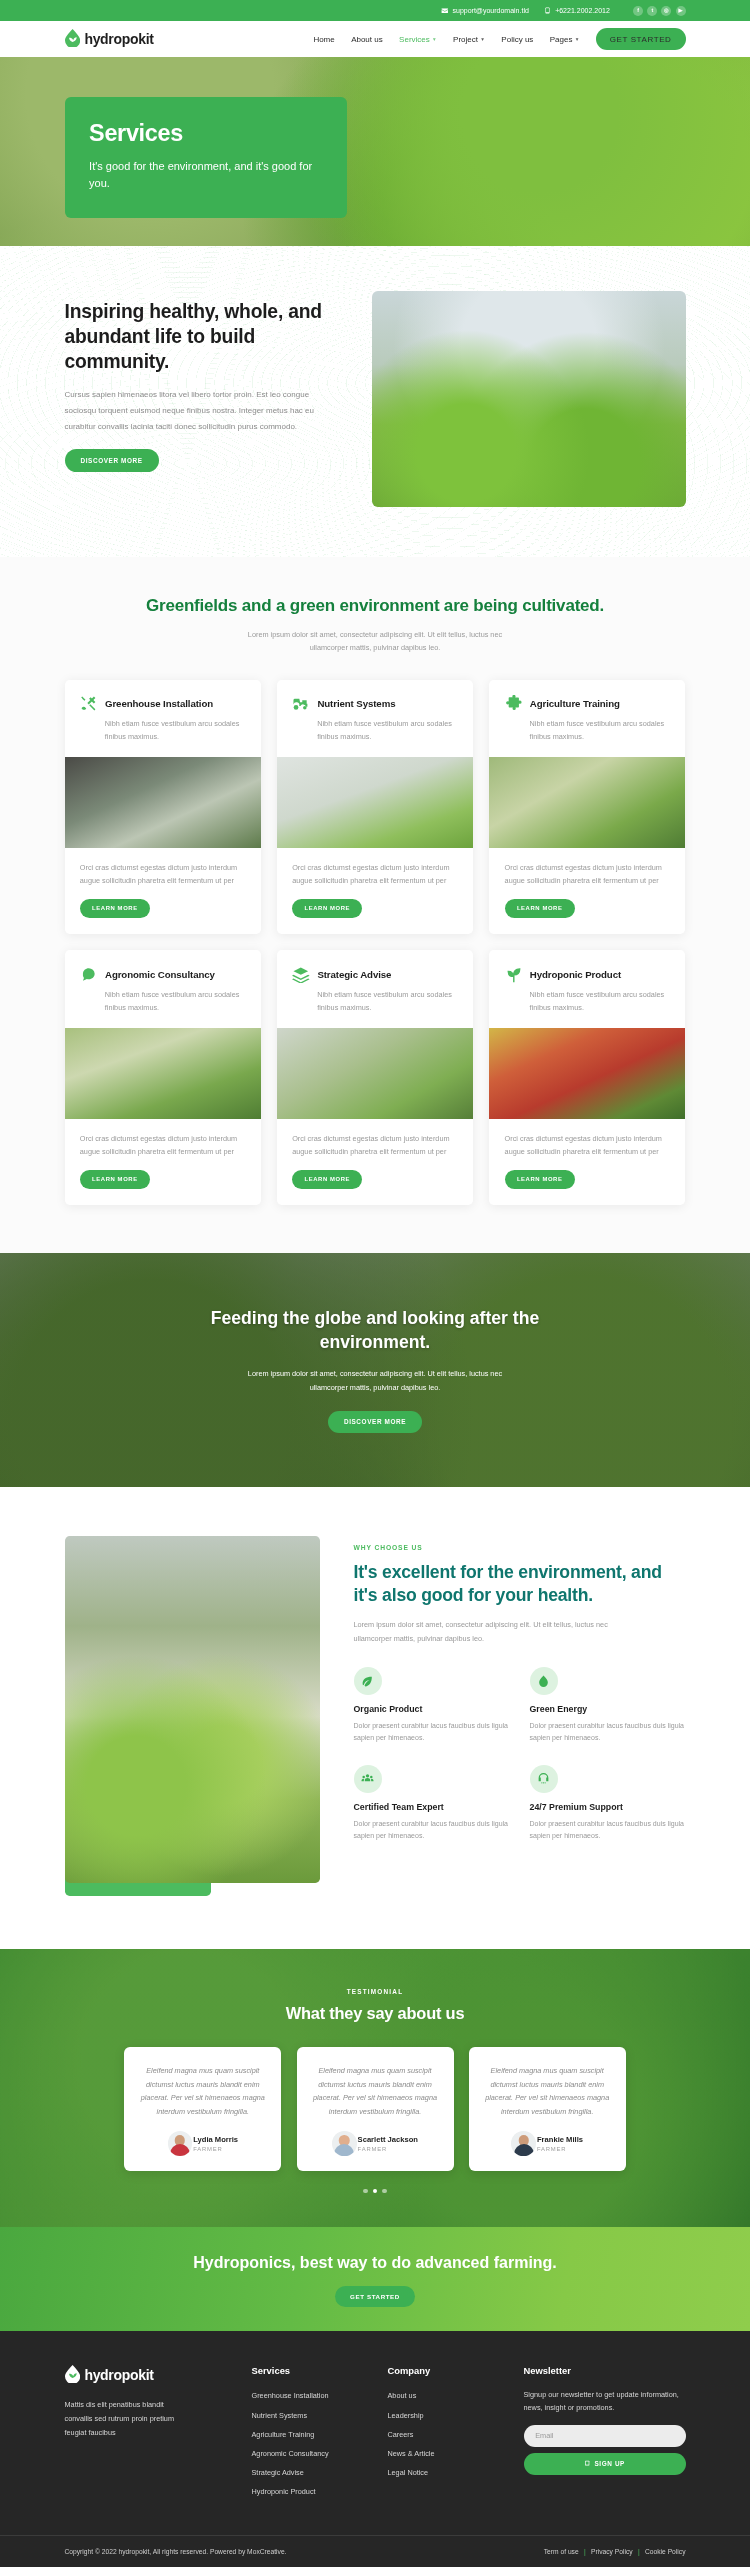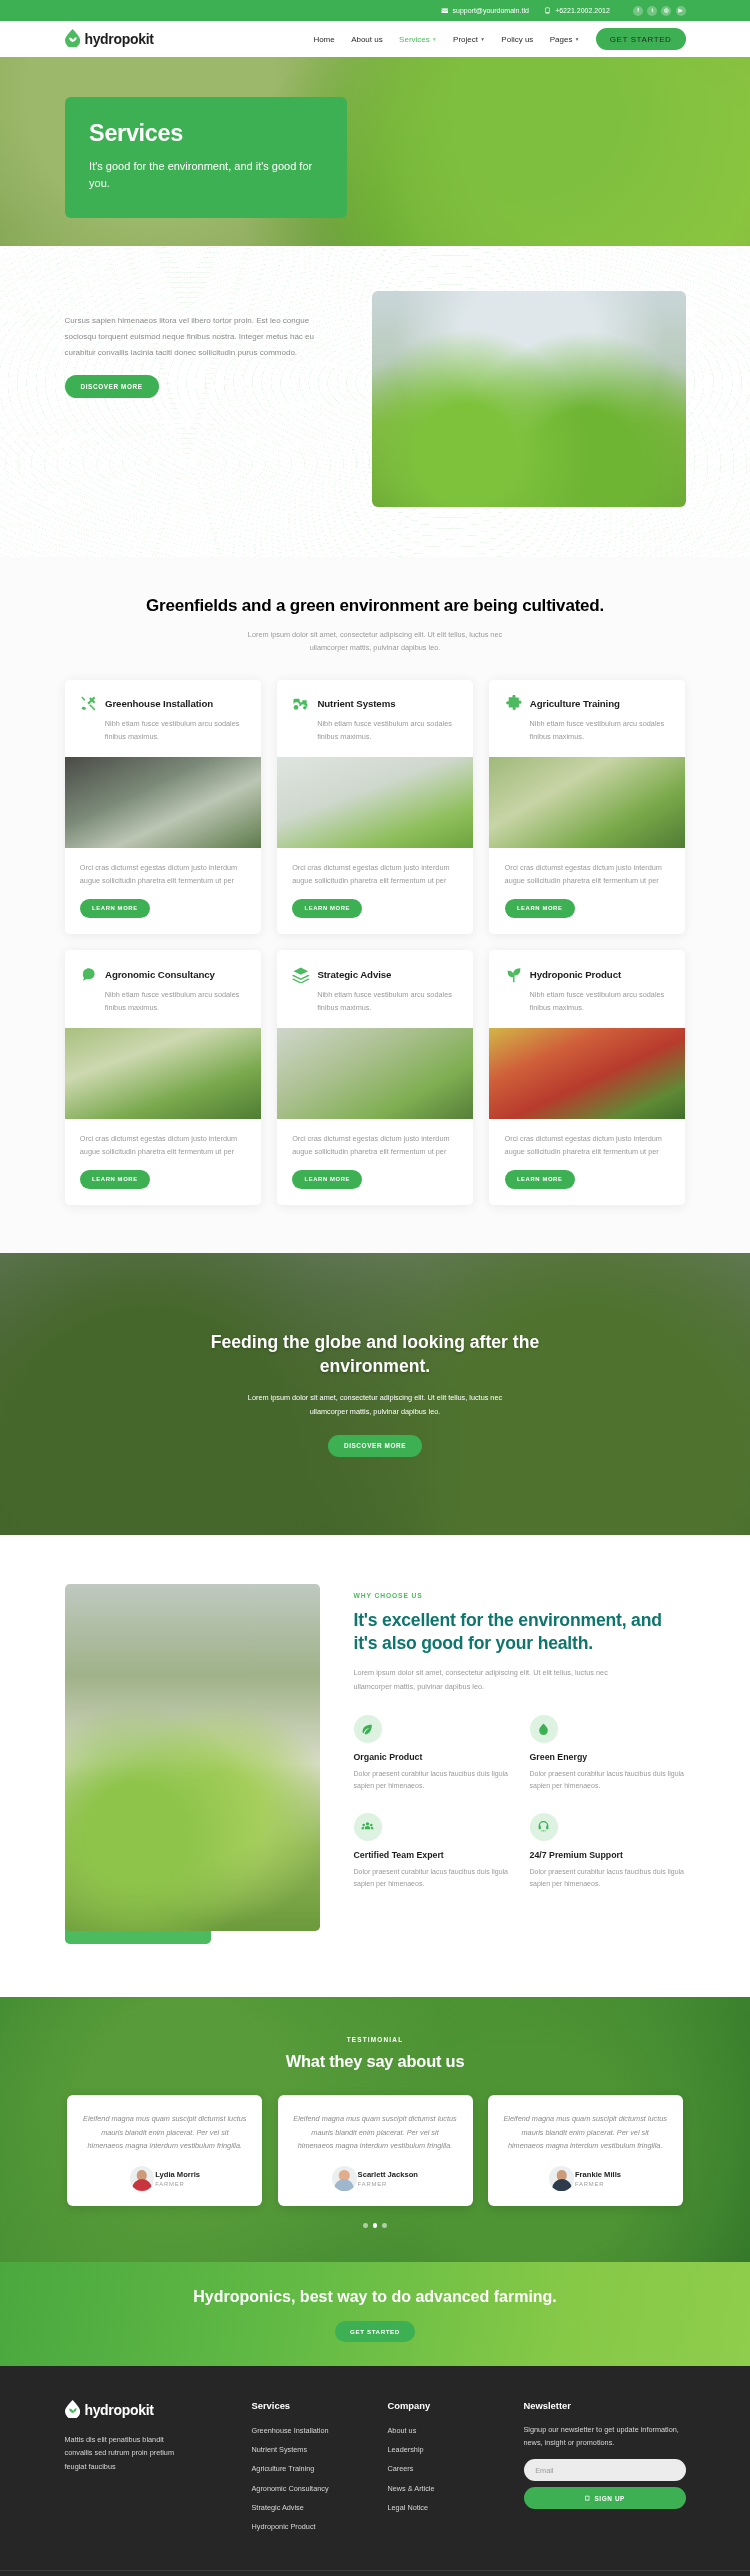--- a/index.html
+++ b/index.html
@@ -96,21 +96,21 @@
     background:
       radial-gradient(circle at 30% 75%, #7ec23c 0 18%, transparent 45%),
       radial-gradient(circle at 68% 80%, #6fb534 0 20%, transparent 48%),
       radial-gradient(circle at 50% 25%, #dfe7ea 0 30%, transparent 60%),
       linear-gradient(180deg, #c9d6d8 0%, #b9cbbc 34%, #82b648 62%, #6aa536 100%);
   }
 
   
   .services { background: #fbfbfb; padding: 38px 0 48px; }
   .sec-head { text-align: center; margin-bottom: 24.6px; }
-  .sec-head h2 { font-size: 17px; line-height: 1.32; font-weight: 700; color: #000000; letter-spacing: -0.2px; }
+  .sec-head h2 { font-size: 17px; line-height: 1.32; font-weight: 700; color: #15803d; letter-spacing: -0.2px; }
   .sec-head p { margin: 10.5px auto 0; max-width: 275px; font-size: 7.3px; line-height: 1.85; color: #9a9a9a; }
   .cards { display: flex; flex-wrap: wrap; gap: 16.4px; justify-content: center; }
   .card {
     width: 196px; background: #fff; border-radius: 4.7px;
     box-shadow: 0 1.8px 10.5px rgba(0,0,0,.07); overflow: hidden;
   }
   .card-top { padding: 15.2px 15.2px 13px; }
   .card-title-row { display: flex; align-items: center; gap: 7.6px; }
   .card-ico { width: 17.6px; height: 17.6px; flex: 0 0 17.6px; color: #4cbb5f; }
   .card-ico svg { width: 100%; height: 100%; display: block; fill: #4cbb5f; }
@@ -122,21 +122,21 @@
   .ci3 { background: linear-gradient(150deg,#9fb97a 0%,#c8d4a6 35%,#7aa94a 70%,#4f7c34 100%); }
   .ci4 { background: linear-gradient(160deg,#a8c07e 0%,#cdd8b0 32%,#79a84d 68%,#4f7d33 100%); }
   .ci5 { background: linear-gradient(150deg,#cfd6cb 0%,#a9bf8d 40%,#7fae52 72%,#567f38 100%); }
   .ci6 { background: linear-gradient(155deg,#d2b648 0%,#cf5f3a 30%,#b83b2d 55%,#5f8a35 82%,#3f6e2a 100%); }
   .card-body { padding: 13px 15.2px 16.4px; }
   .card-body p { font-size: 7.3px; line-height: 1.82; color: #9a9a9a; }
   .btn-learn { padding: 6.4px 12.3px; font-size: 5.9px; margin-top: 11.7px; }
 
   
   .feeding {
-    height: 282px; display: flex; align-items: center; justify-content: center;
+    height: 234px; display: flex; align-items: center; justify-content: center;
     text-align: center; color: #fff; position: relative;
     background:
       linear-gradient(rgba(36,52,30,.42), rgba(36,52,30,.42)),
       radial-gradient(circle at 20% 70%, #5e8c35 0 22%, transparent 52%),
       radial-gradient(circle at 78% 72%, #6ea13b 0 24%, transparent 54%),
       linear-gradient(180deg, #9fae9b 0%, #879a7f 28%, #6e9444 58%, #4f7c31 100%);
   }
   .feeding-inner { width: 375px; }
   .feeding h2 { font-size: 17.6px; line-height: 1.34; font-weight: 700; text-shadow: 0 0.6px 2.9px rgba(0,0,0,.3); }
   .feeding p { margin: 13px auto 0; max-width: 275px; font-size: 7.3px; line-height: 1.85; }
@@ -176,21 +176,21 @@
     background:
       linear-gradient(rgba(40,110,40,.55), rgba(40,110,40,.55)),
       radial-gradient(circle at 25% 40%, #8fd14f 0 18%, transparent 46%),
       radial-gradient(circle at 70% 60%, #7cc243 0 20%, transparent 48%),
       linear-gradient(140deg, #56a63a 0%, #76c044 40%, #4e9433 75%, #3d7d2b 100%);
   }
   .testi .eyebrow-w { font-size: 6.4px; font-weight: 700; letter-spacing: 1.2px; color: #fff; }
   .testi h2 { margin-top: 9.4px; font-size: 16.4px; font-weight: 700; letter-spacing: -0.2px; }
   .testi-cards { margin-top: 23.4px; display: flex; gap: 15.2px; justify-content: center; }
   .t-card {
-    width: 195px; background: #fff; border-radius: 5.9px;
+    width: 157px; background: #fff; border-radius: 5.9px;
     padding: 17.6px 15.2px 15.2px; text-align: center;
     box-shadow: 0 2.3px 10.5px rgba(0,0,0,.12);
   }
   .t-quote { font-size: 7.3px; line-height: 1.85; color: #8b8b8b; font-style: italic; }
   .t-person { margin-top: 13px; display: flex; align-items: center; justify-content: center; gap: 1px; }
   .avatar {
     width: 24.6px; height: 24.6px; border-radius: 50%; flex: 0 0 24.6px;
     background: #eceff0; position: relative; overflow: hidden;
   }
   .avatar::after {
@@ -332,20 +332,21 @@
     <div class="hero-card">
       <h1>Services</h1>
       <p>It's good for the environment, and it's good for you.</p>
     </div>
   </div>
 </div>
 
 <div class="intro">
   <div class="wrap">
     <div class="intro-left">
+      <h2>Inspiring healthy, whole, and abundant life to build community.</h2>
       <p>Cursus sapien himenaeos litora vel libero tortor proin. Est leo congue sociosqu torquent euismod neque finibus nostra. Integer metus hac eu curabitur convallis lacinia taciti donec sollicitudin purus commodo.</p>
       <a href="#" class="btn btn-pill">DISCOVER MORE</a>
     </div>
     <div class="intro-img"></div>
   </div>
 </div>
 
 <div class="services">
   <div class="wrap">
     <div class="sec-head">

